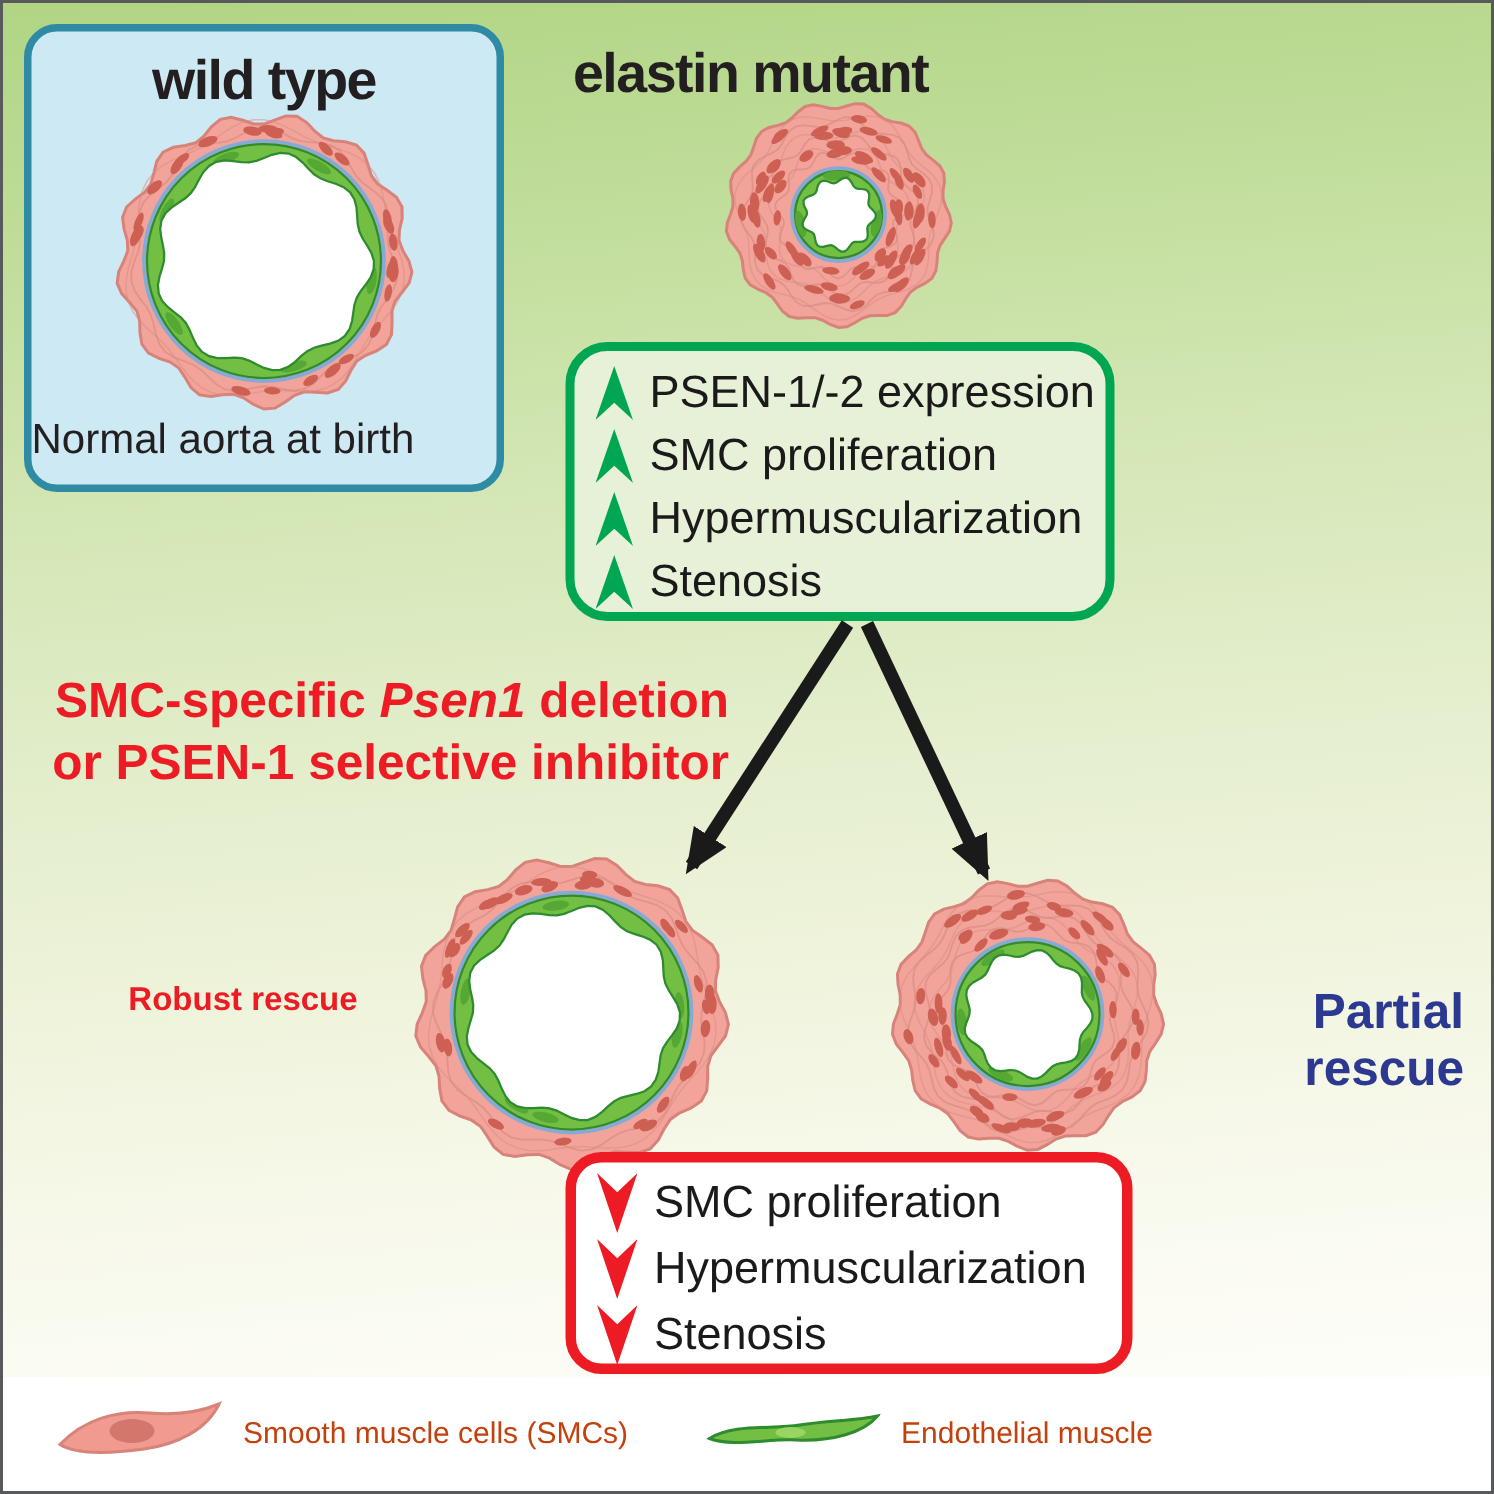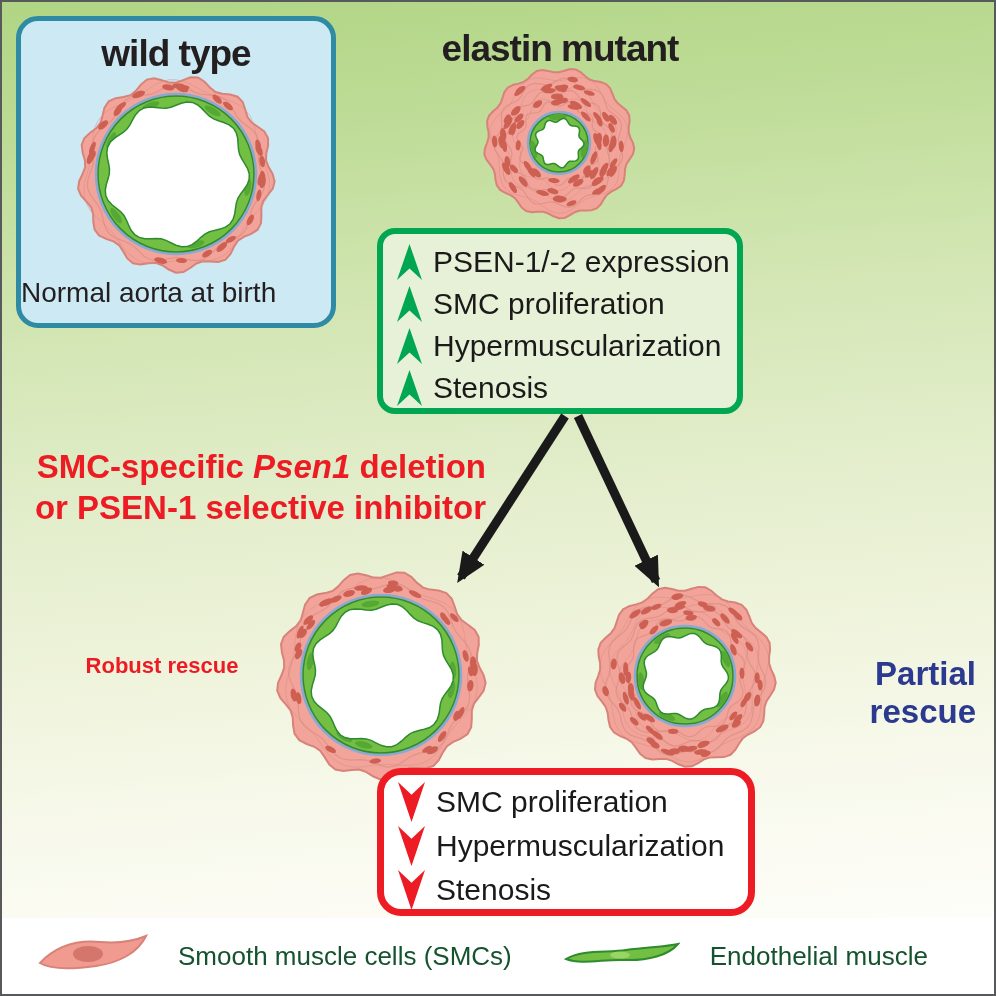--- a/index.html
+++ b/index.html
@@ -11,26 +11,26 @@
   .abs{position:absolute;}
   
   .wt-panel{
     left:14px;top:14px;width:320px;height:312px;box-sizing:border-box;
     background:#cde9f4;border:5px solid #2f8ba3;border-radius:22px;
   }
   .wt-title{position:absolute;left:0;top:12px;width:100%;text-align:center;
     font-size:37px;font-weight:bold;color:#231f20;letter-spacing:-1px;}
   .wt-caption{position:absolute;left:0;bottom:14px;width:100%;text-align:left;
     font-size:28px;color:#231f20;}
-  .em-title{left:380px;top:26px;width:356px;text-align:center;
+  .em-title{left:380px;top:26px;width:356px;
     font-size:37px;font-weight:bold;color:#231f20;letter-spacing:-1px;}
   
   .up-box{
     left:375px;top:226px;width:366px;height:186px;box-sizing:border-box;
-    background:#e7f1d7;border:6px solid #00a651;border-radius:18px;
+    background:#e7f1d7;border:6px solid #00a651;border-radius:28px;
     padding:7px 0 0 14px;
   }
   .up-row{display:flex;align-items:center;gap:11px;height:42px;}
   .up-arrow{width:25px;height:36px;background:#00a651;flex:0 0 auto;
     clip-path:polygon(50% 0%,100% 100%,50% 68%,0% 100%);}
   .box-label{font-size:30px;color:#1a1a1a;white-space:nowrap;}
   
   .down-box{
     left:375px;top:766px;width:378px;height:148px;box-sizing:border-box;
     background:#ffffff;border:7px solid #ed1c24;border-radius:24px;
@@ -45,21 +45,21 @@
   .branch-blue{left:622px;top:468px;width:356px;text-align:center;
     font-size:33px;font-weight:bold;color:#2b3990;}
   .rescue-red{left:45px;top:651px;width:230px;text-align:center;
     font-size:22px;font-weight:bold;color:#ed1c24;}
   .rescue-blue{left:764px;top:653px;width:210px;text-align:right;
     font-size:33px;font-weight:bold;color:#2b3990;}
   .ital{font-style:italic;}
   
   .legend{left:0;bottom:0;width:100%;height:76px;background:#ffffff;
     display:flex;align-items:center;padding-left:36px;box-sizing:border-box;}
-  .legend-label{font-size:26px;color:#14532d;margin-left:30px;white-space:nowrap;}
+  .legend-label{font-size:20px;color:#c2410c;margin-left:14px;white-space:nowrap;}
   .legend-gap{width:52px;flex:0 0 auto;}
   svg{display:block;}
 </style>
 </head>
 <body>
 
 <div class="canvas">
 
   <div class="abs wt-panel">
     <div class="wt-title">wild type</div>

